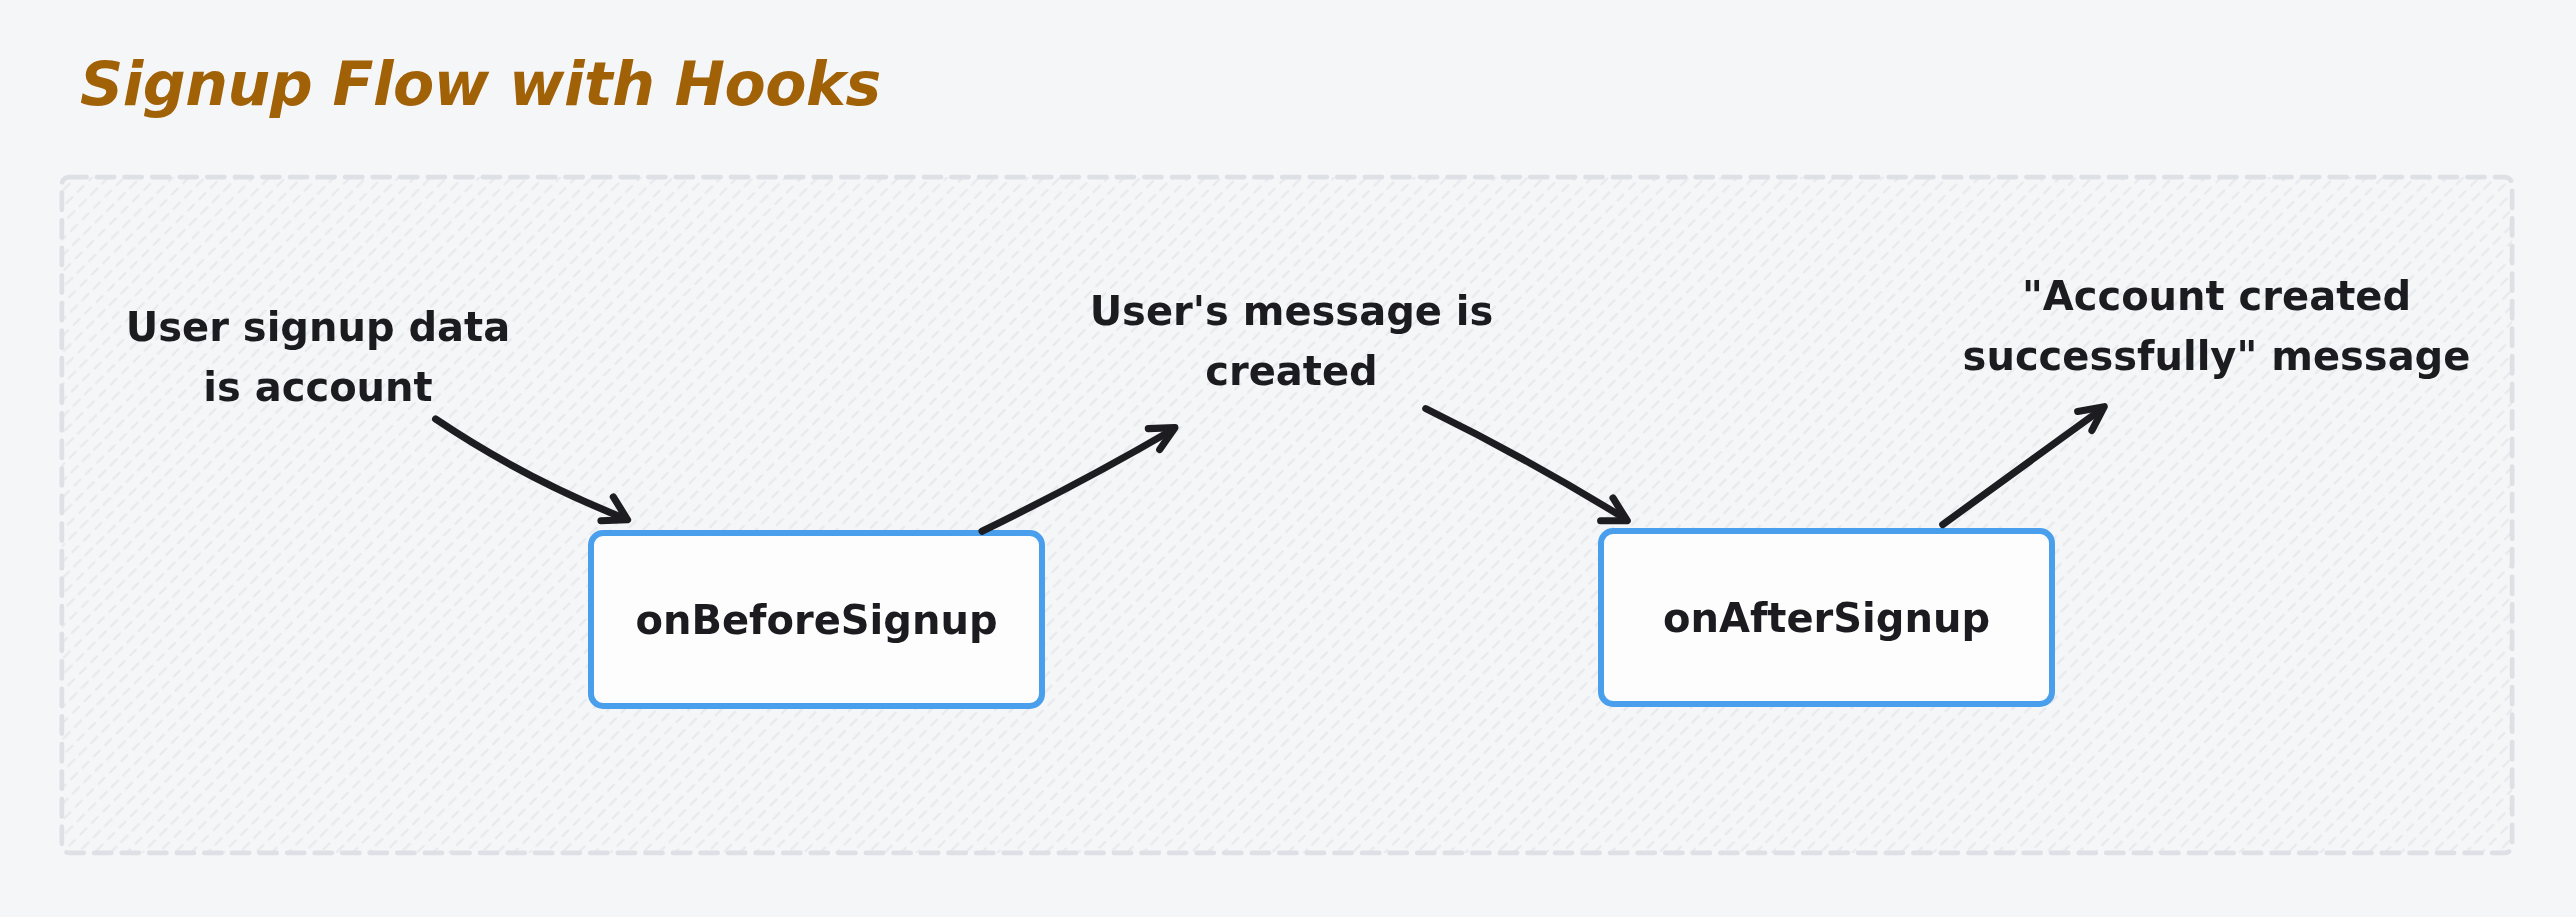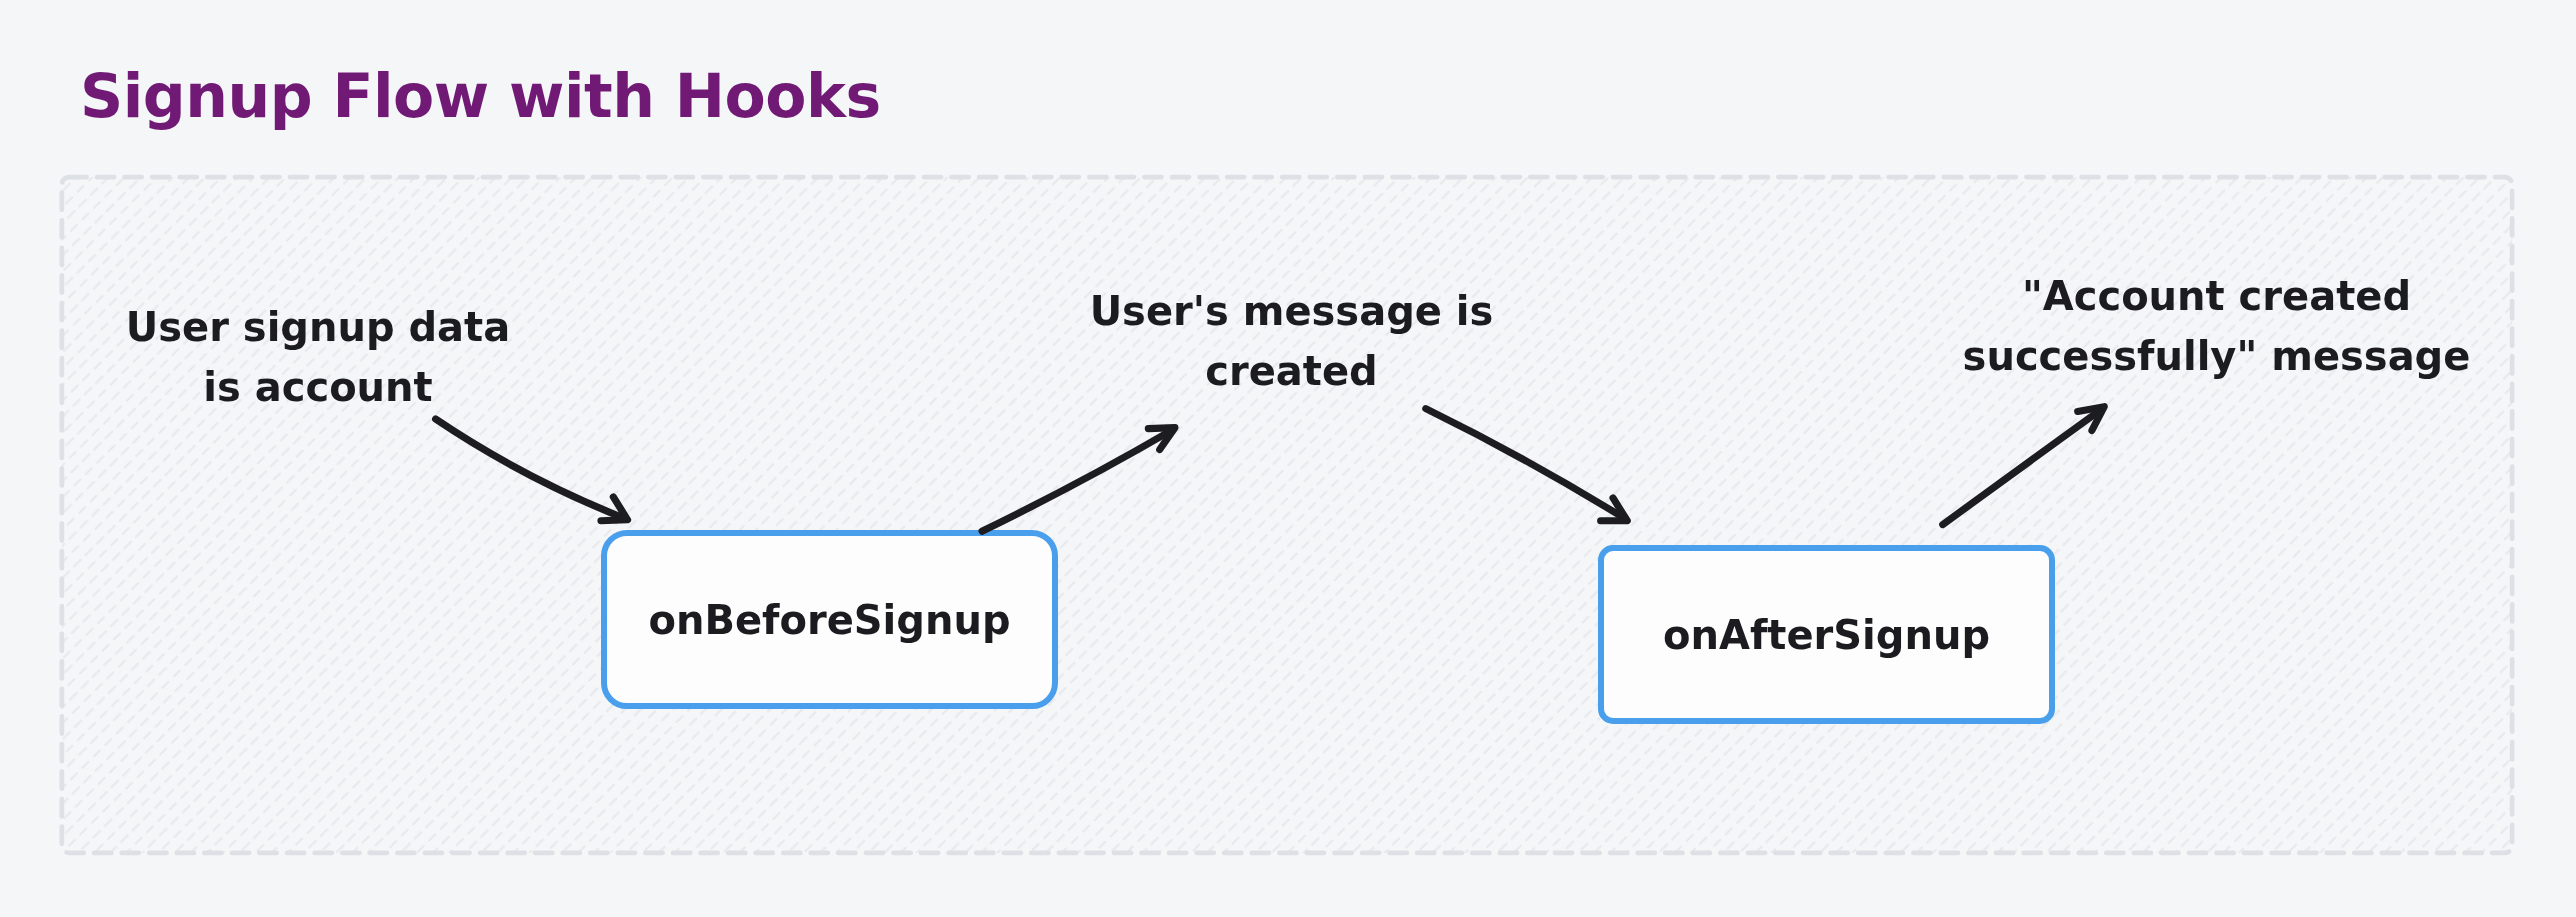--- a/index.html
+++ b/index.html
@@ -11,25 +11,26 @@
     width: 2576px;
     height: 917px;
     background: #f5f6f8;
     font-family: "DejaVu Sans", "Liberation Sans", sans-serif;
     color: #1c1c20;
     overflow: hidden;
   }
   .title {
     position: absolute;
     left: 80px;
-    top: 61px;
+    top: 49px;
     font-size: 60px;
     font-weight: 700;
     letter-spacing: -0.5px;
-    color: #701a75;
+    color: #a16207;
+    font-style: italic;
   }
   .frame {
     position: absolute;
     left: 59px;
     top: 174px;
     width: 2456px;
     height: 682px;
   }
   .frame svg {
     position: absolute;
@@ -56,22 +57,22 @@
     justify-content: center;
     width: 457px;
     height: 179px;
     background: #fdfdfe;
     border: 6.7px solid #4a9fed;
     border-radius: 15px;
     font-size: 40px;
     font-weight: 700;
     color: #1c1c20;
   }
-  .node-1 { left: 601px;  top: 530px; border-radius: 26px; }
-  .node-2 { left: 1598px; top: 545px; }
+  .node-1 { left: 588px;  top: 530px; }
+  .node-2 { left: 1598px; top: 528px; }
   .arrows {
     position: absolute;
     left: 0;
     top: 0;
     width: 2576px;
     height: 917px;
     pointer-events: none;
   }
   .arrows path, .arrows polyline {
     fill: none;

